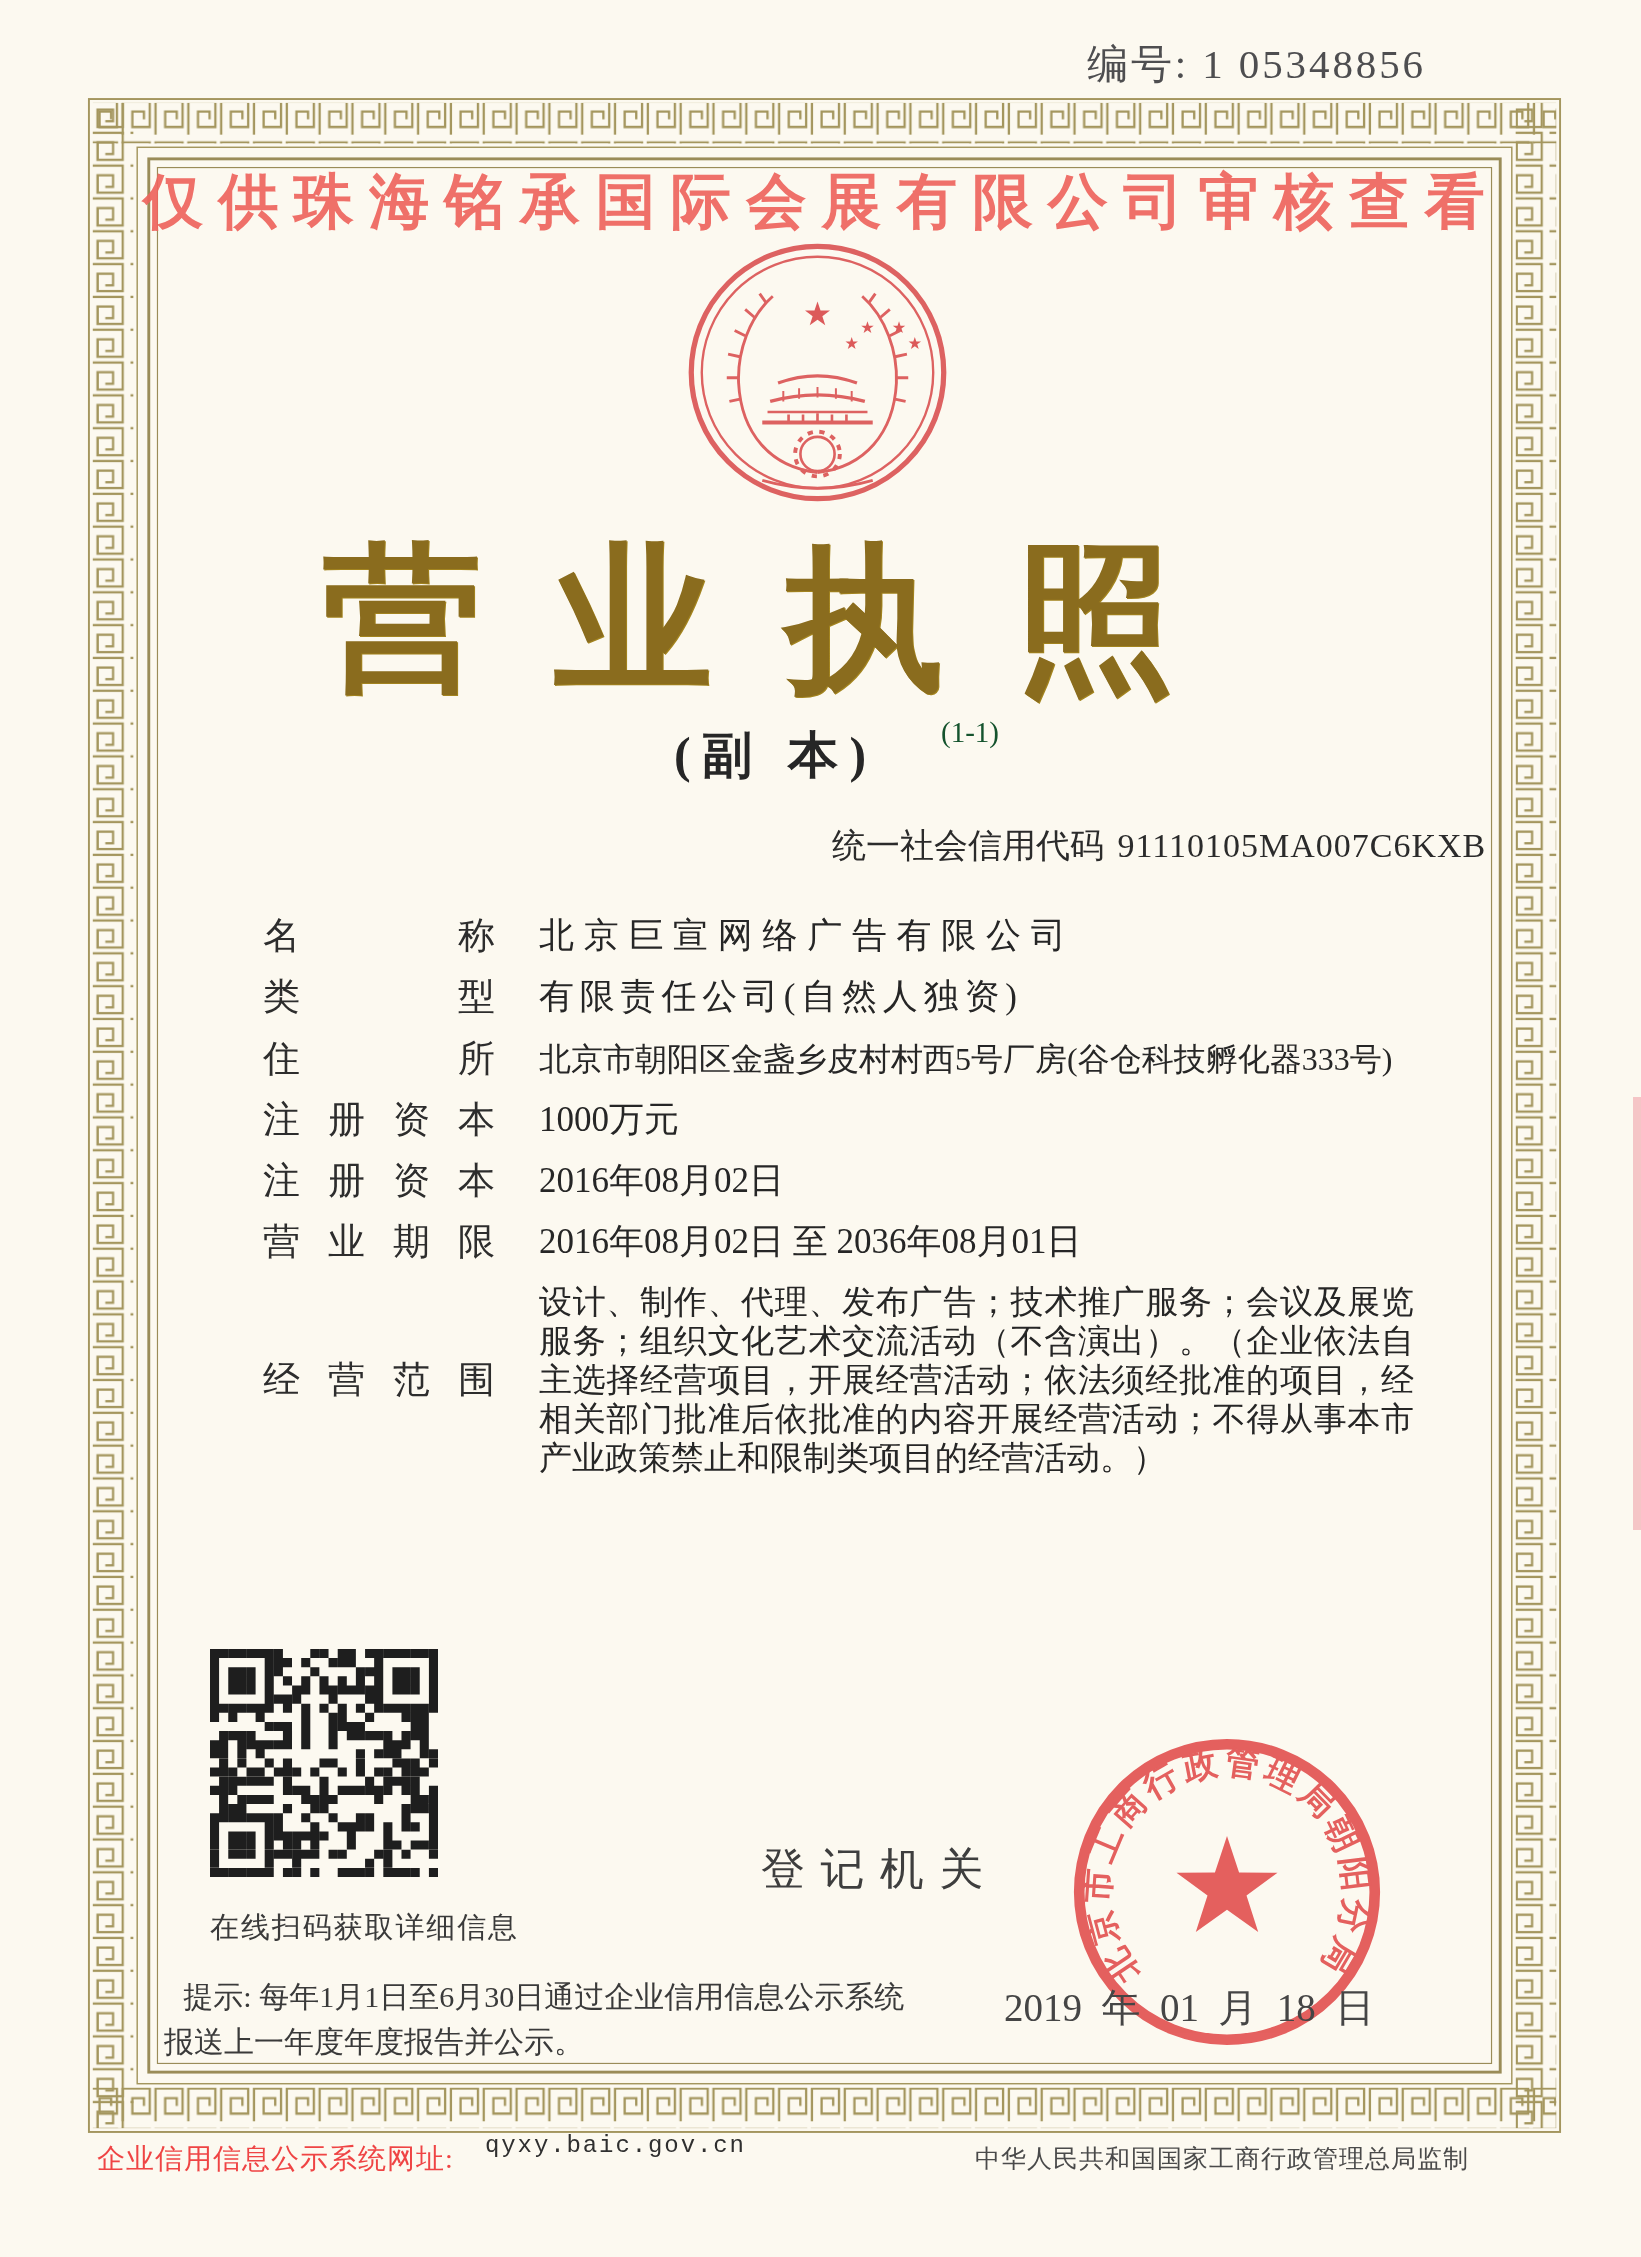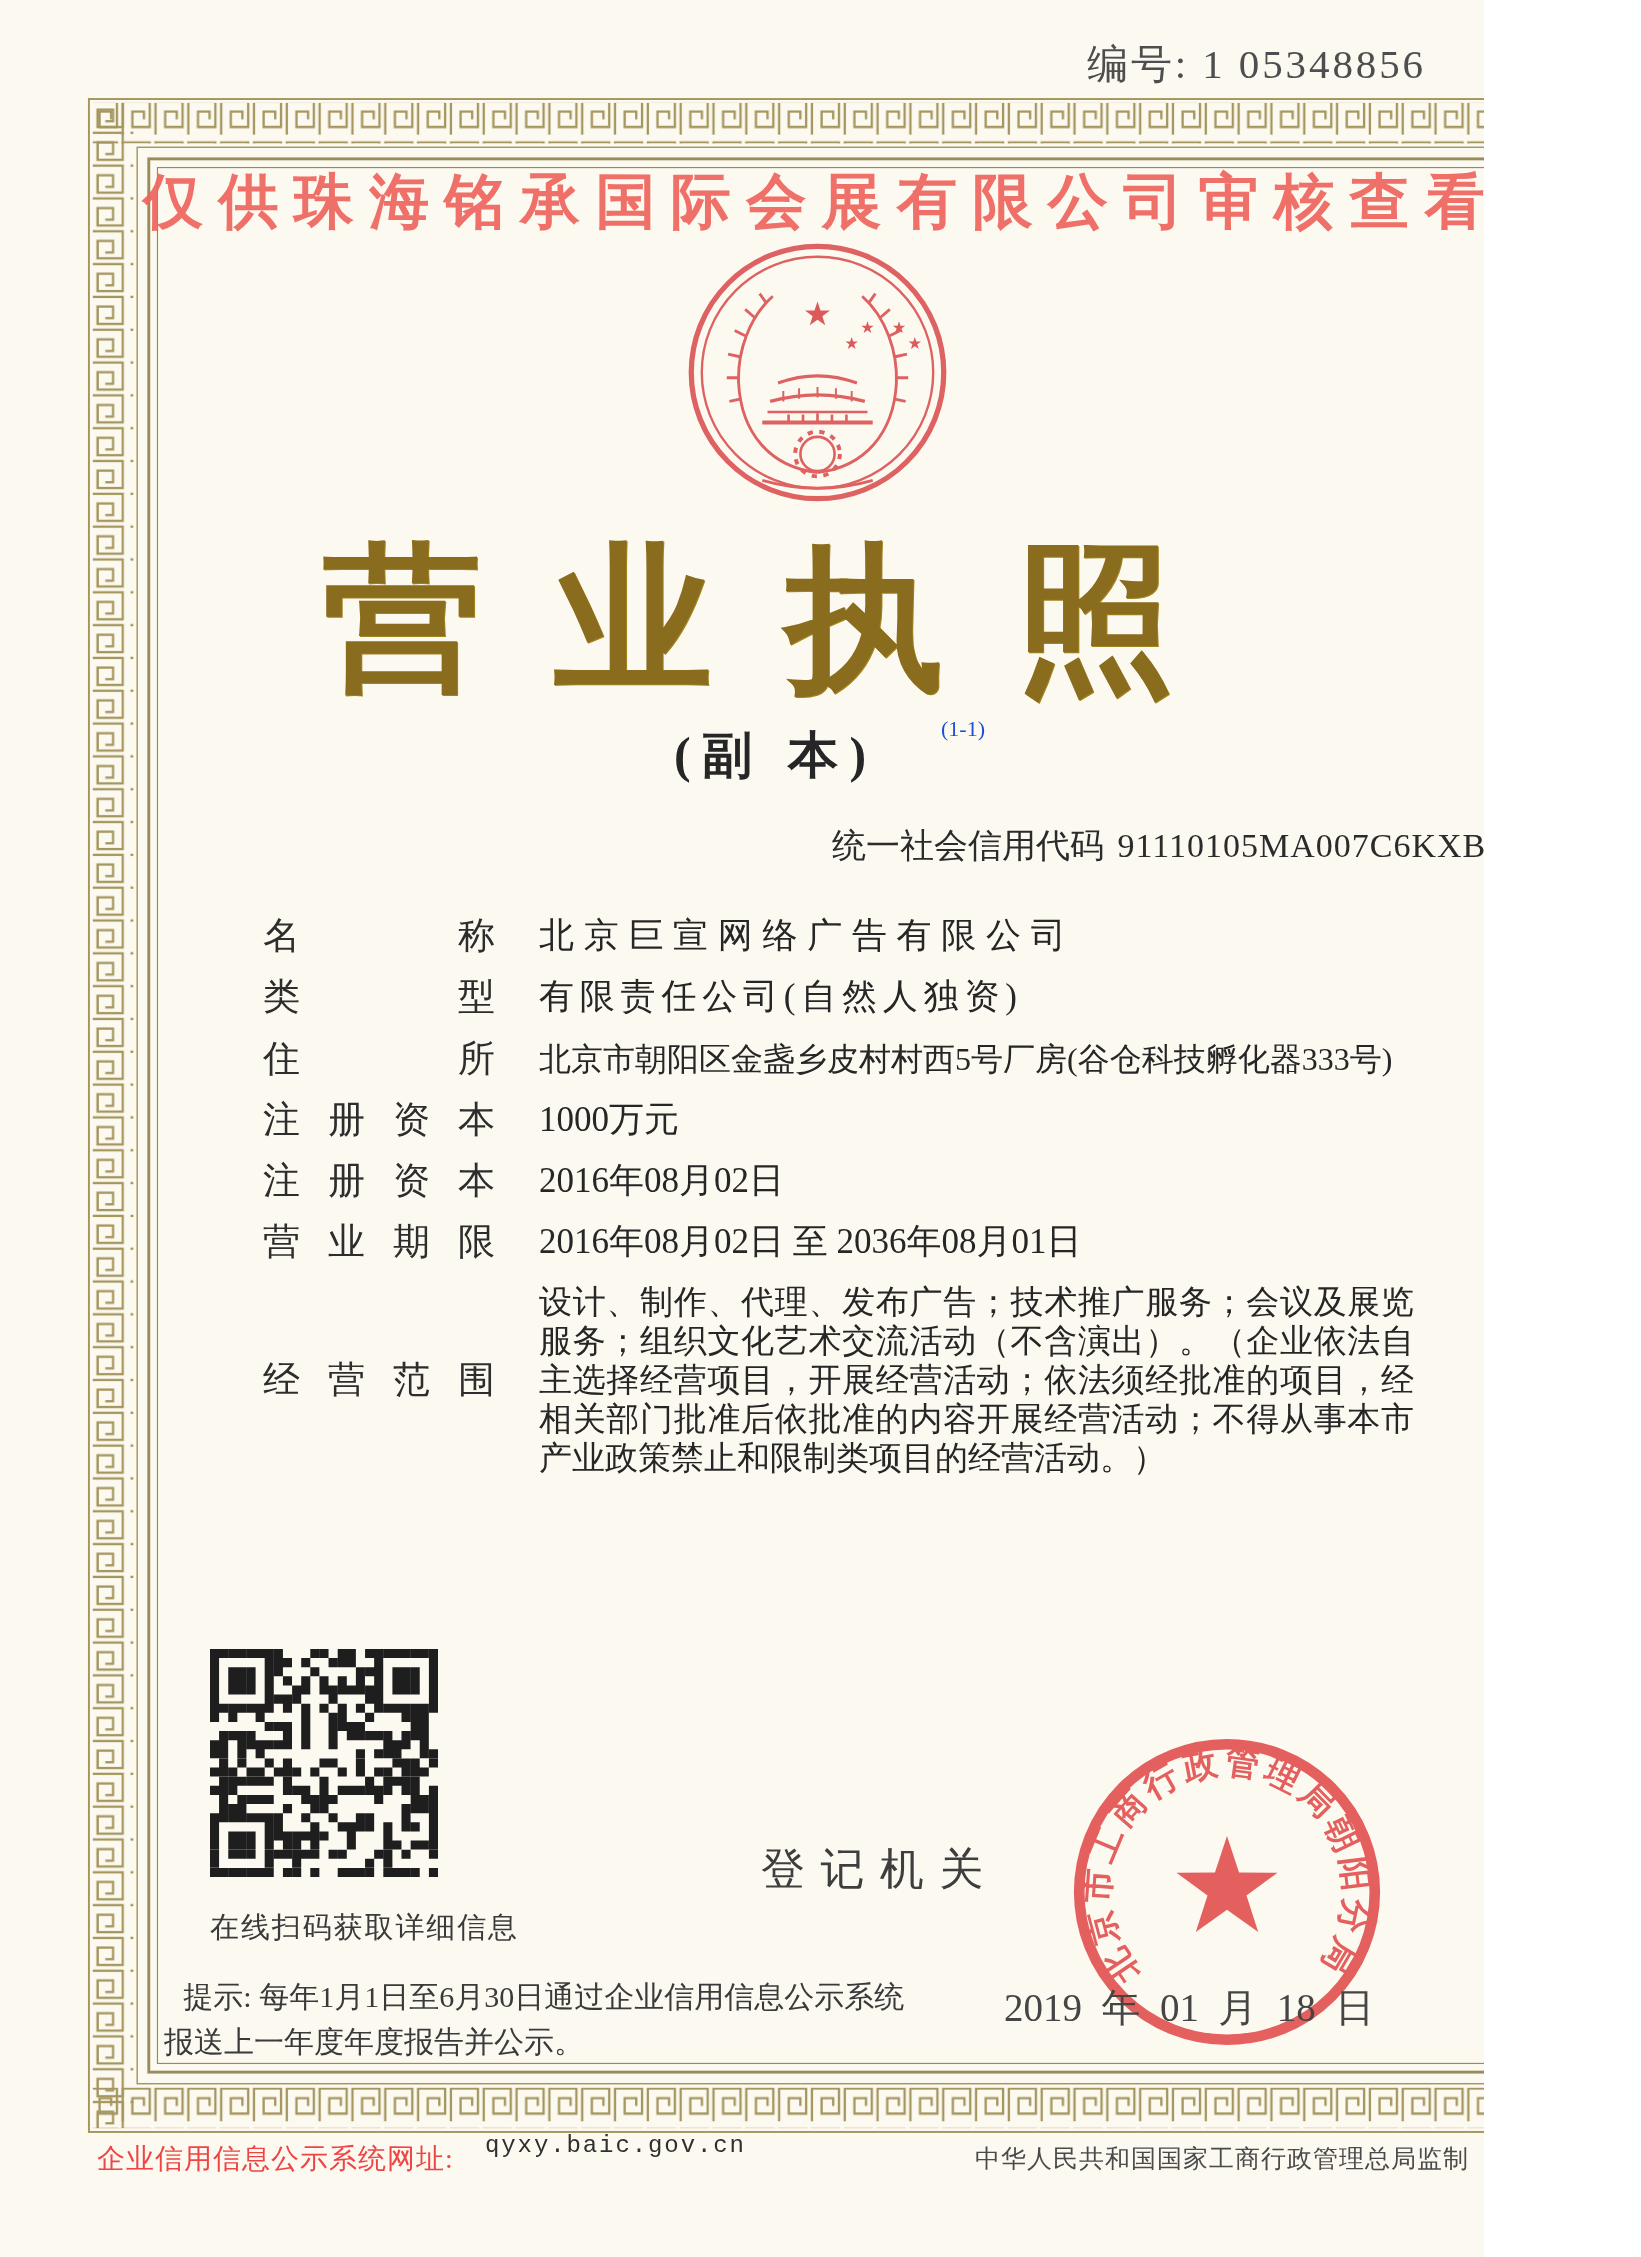--- a/index.html
+++ b/index.html
@@ -1,33 +1,33 @@
 <!DOCTYPE html>
 <html lang="zh"><head>
 <meta charset="utf-8">
 <style>
   html,body{margin:0;padding:0;background:#ffffff;}
-  .page{position:relative;width:1484px;height:2257px;background:#fcf9f0;overflow:hidden;
+  .page{position:relative;width:1641px;height:2257px;background:#fcf9f0;overflow:hidden;
         font-family:"Liberation Serif",serif;color:#2b2b2b;}
   .abs{position:absolute;}
 
   .serial{left:1087px;top:37px;font-size:41px;color:#4e4e50;letter-spacing:2.9px;}
 
   .border-svg{left:87px;top:97px;}
 
   .watermark{left:143px;top:162px;font-family:"Liberation Sans",sans-serif;font-weight:bold;
              font-size:60px;letter-spacing:15.4px;color:#ee655e;opacity:.92;white-space:nowrap;z-index:5;}
 
   .emblem{left:686px;top:241px;}
 
   .cert-title{left:323px;top:514px;font-size:158px;font-weight:bold;letter-spacing:73px;
               color:#8a6c1e;white-space:nowrap;text-shadow:1px 1px 0 #a3841f;}
 
   .copy-label{left:674px;top:722px;font-size:50px;font-weight:bold;letter-spacing:11.6px;color:#262626;}
-  .copy-number{left:941px;top:716px;font-size:22px;color:#1d4ed8;}
+  .copy-number{left:941px;top:716px;font-size:29px;color:#14532d;}
 
   .credit{left:832px;top:823px;font-size:34px;color:#2b2b2b;white-space:nowrap;}
   .credit .code{margin-left:13.5px;letter-spacing:1px;}
 
   .fields{left:263px;top:915px;width:1197px;}
   .frow{display:flex;align-items:center;margin-bottom:19.3px;line-height:42px;}
   .flabel{flex:0 0 232px;width:232px;text-align:justify;text-align-last:justify;
           font-size:37px;color:#2d2d2d;}
   .fvalue{margin-left:44px;font-size:35px;color:#262626;white-space:nowrap;}
   .sp10{letter-spacing:9.7px;}

